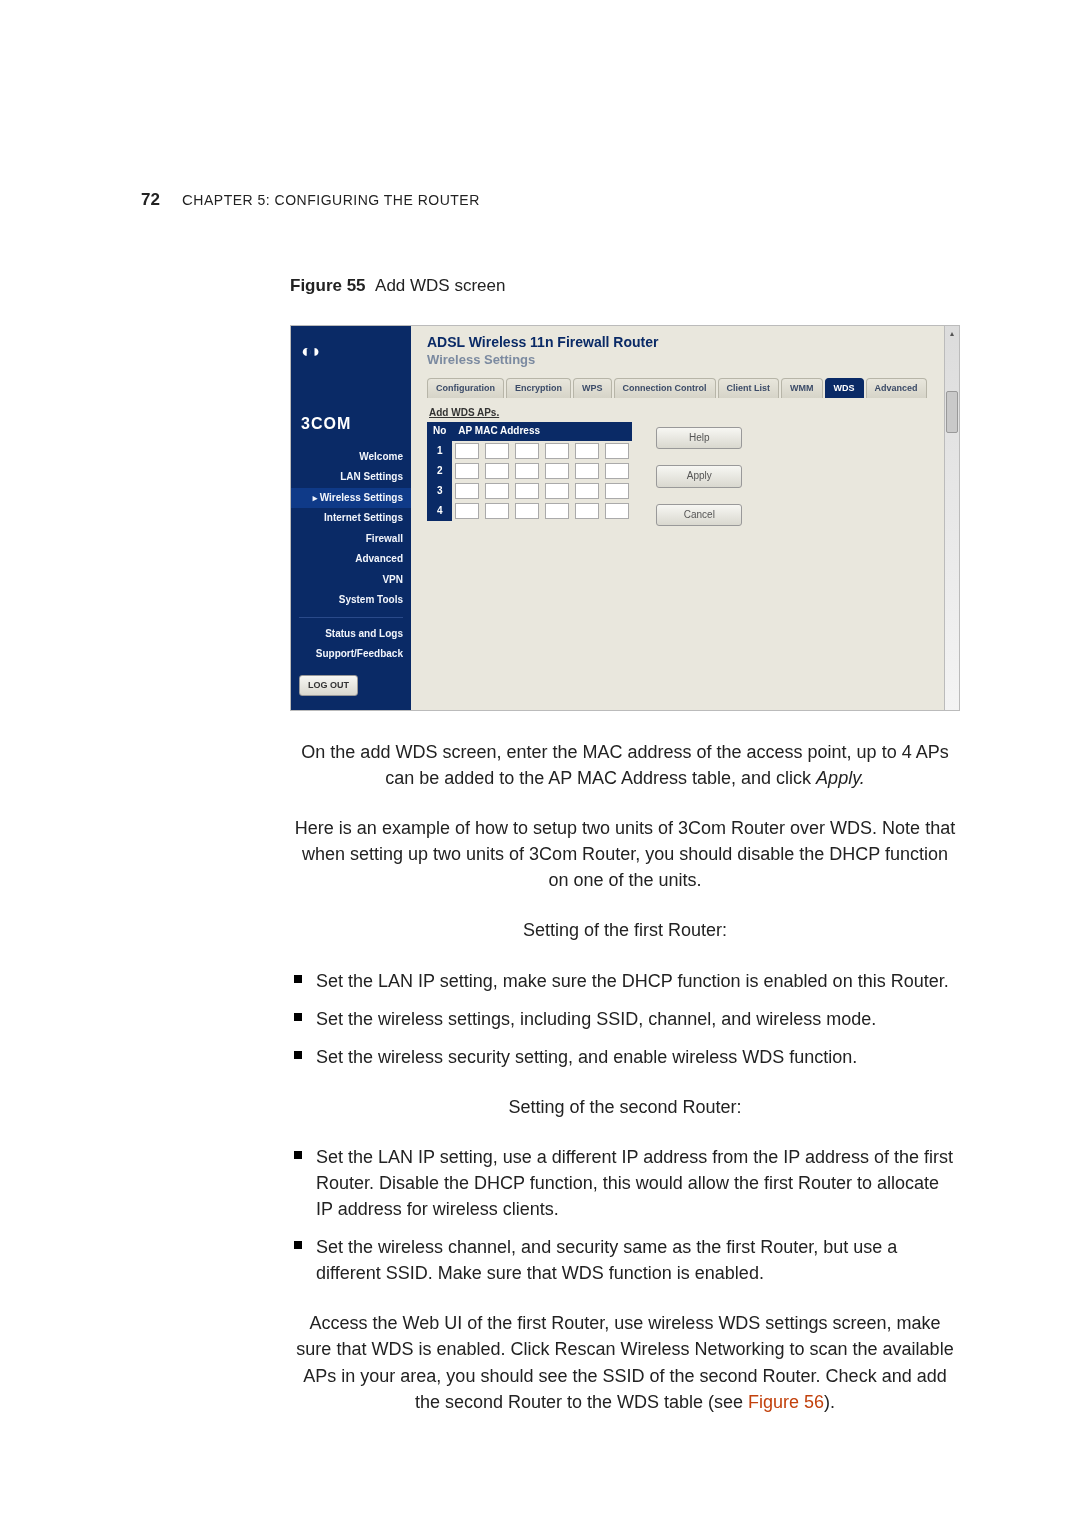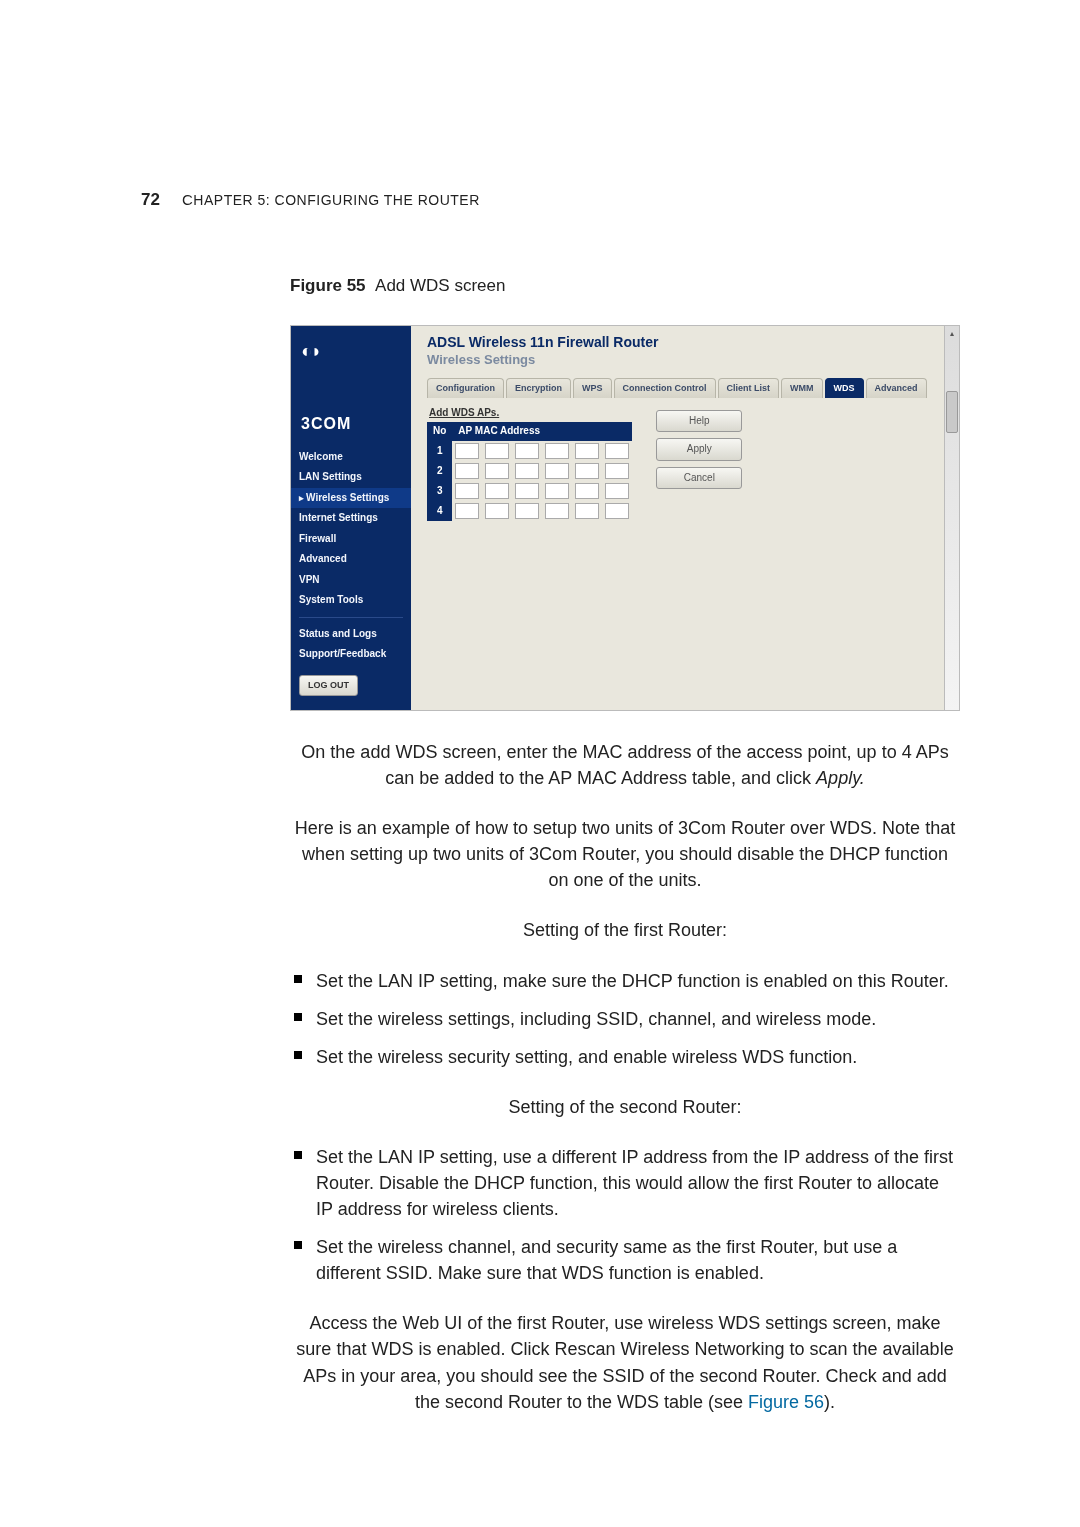--- a/index.html
+++ b/index.html
@@ -90,20 +90,21 @@
   }
   .ss-logo-text {
     font-size: 16px;
     font-weight: 700;
     letter-spacing: 1px;
     font-family: Arial, sans-serif;
     margin-top: 48px;
   }
   .ss-nav {
     margin-top: 10px;
+    text-align: right;
   }
   .ss-nav-item {
     padding: 3px 8px;
     font-weight: 700;
     font-size: 10px;
     color: #f3f6fc;
   }
   .ss-nav-item.active {
     background: #0f3a88;
   }
@@ -206,22 +207,22 @@
     height: 14px;
     border: 1px solid #aaa;
     background: #fff;
     font-size: 9px;
     padding: 0;
     text-align: center;
   }
   .ss-buttons {
     display: flex;
     flex-direction: column;
-    gap: 6px;
-    margin-top: 12px;
+    gap: 16px;
+    margin-top: 29px;
   }
   .ss-btn {
     padding: 3px 16px;
     background: linear-gradient(#f7f7f3,#d9d8cf);
     color: #555;
     border: 1px solid #999;
     border-radius: 3px;
     font-size: 10px;
     text-align: center;
     min-width: 52px;
@@ -239,21 +240,21 @@
   }
   ul.sq li::before {
     content: "";
     position: absolute;
     left: 4px;
     top: 7px;
     width: 8px;
     height: 8px;
     background: #000;
   }
-  .xref { color: #0369a1; }
+  .xref { color: #c2410c; }
   .italic { font-style: italic; }
 </style>
 </head>
 <body>
 
 <div class="page">
 
   <div class="header-row">
     <div class="page-no">72</div>
     <div class="chapter">

